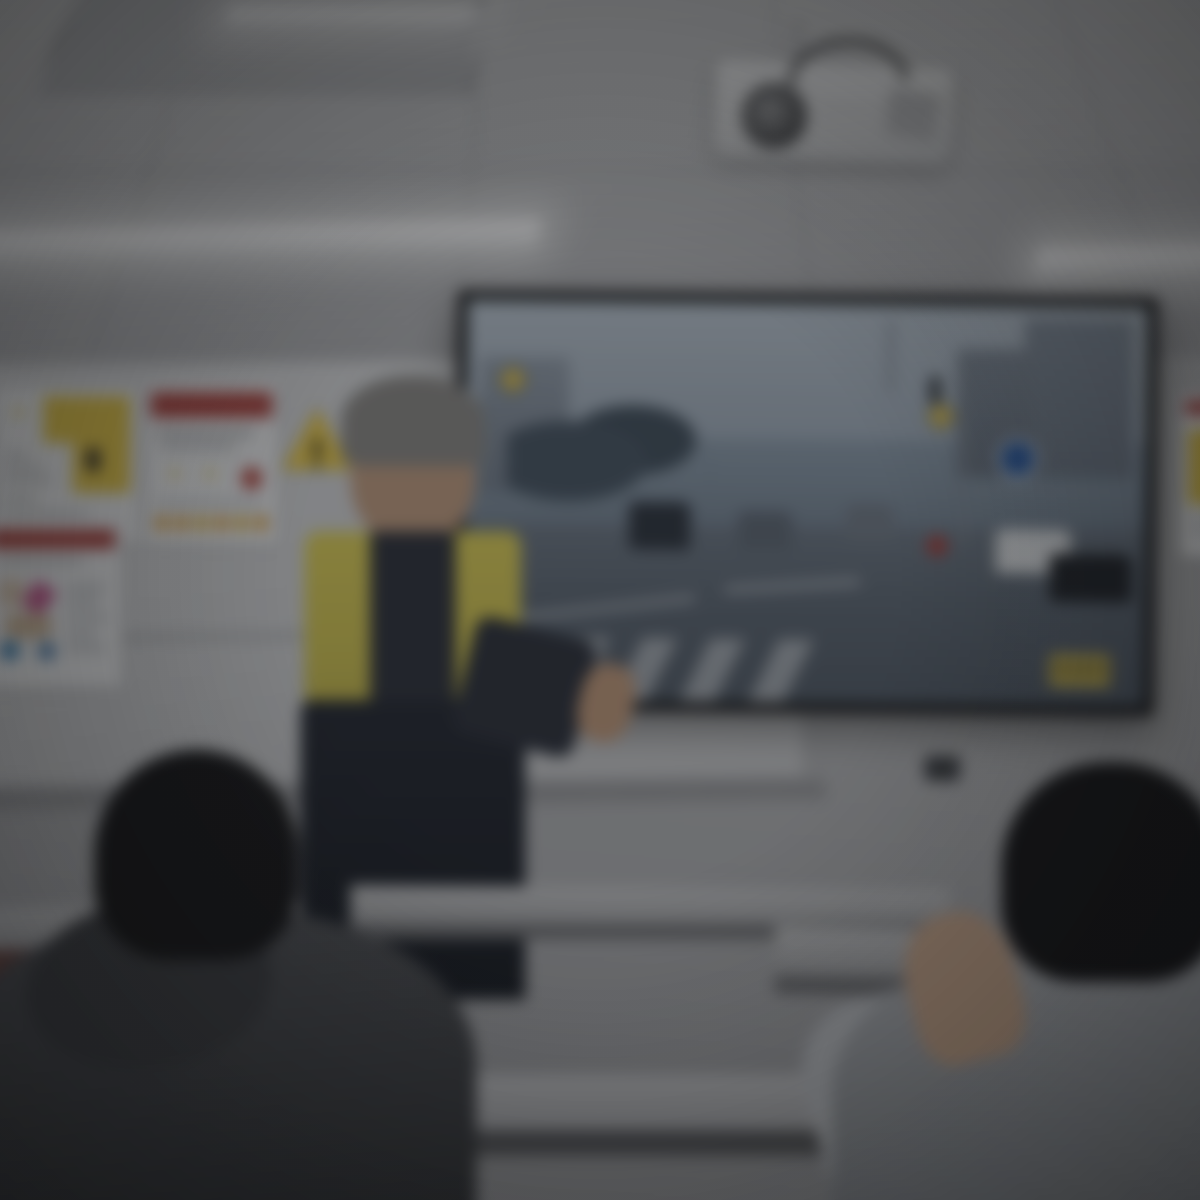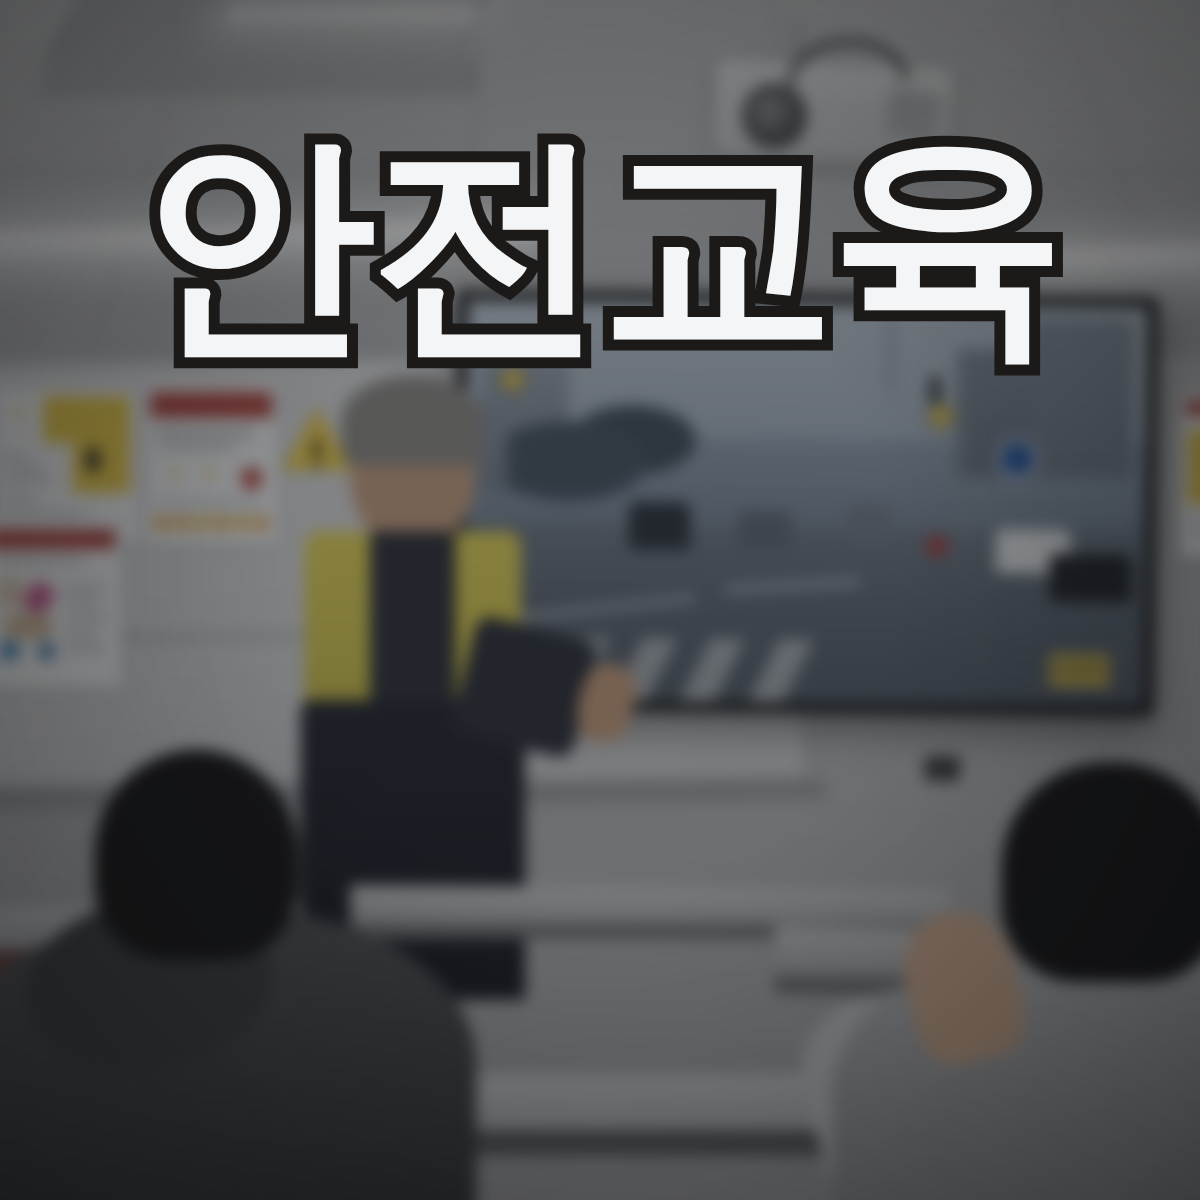--- a/index.html
+++ b/index.html
@@ -601,16 +601,15 @@
       <div class="ar-hand"></div>
       <div class="ar-head"></div>
     </div>
 
   </div>
 
   <div class="overlay"></div>
   <div class="vignette"></div>
 
   <div class="text-layer">
-    <div class="tline tline-2">안전교육</div>
   </div>
 
 </div>
 
 </body></html>

